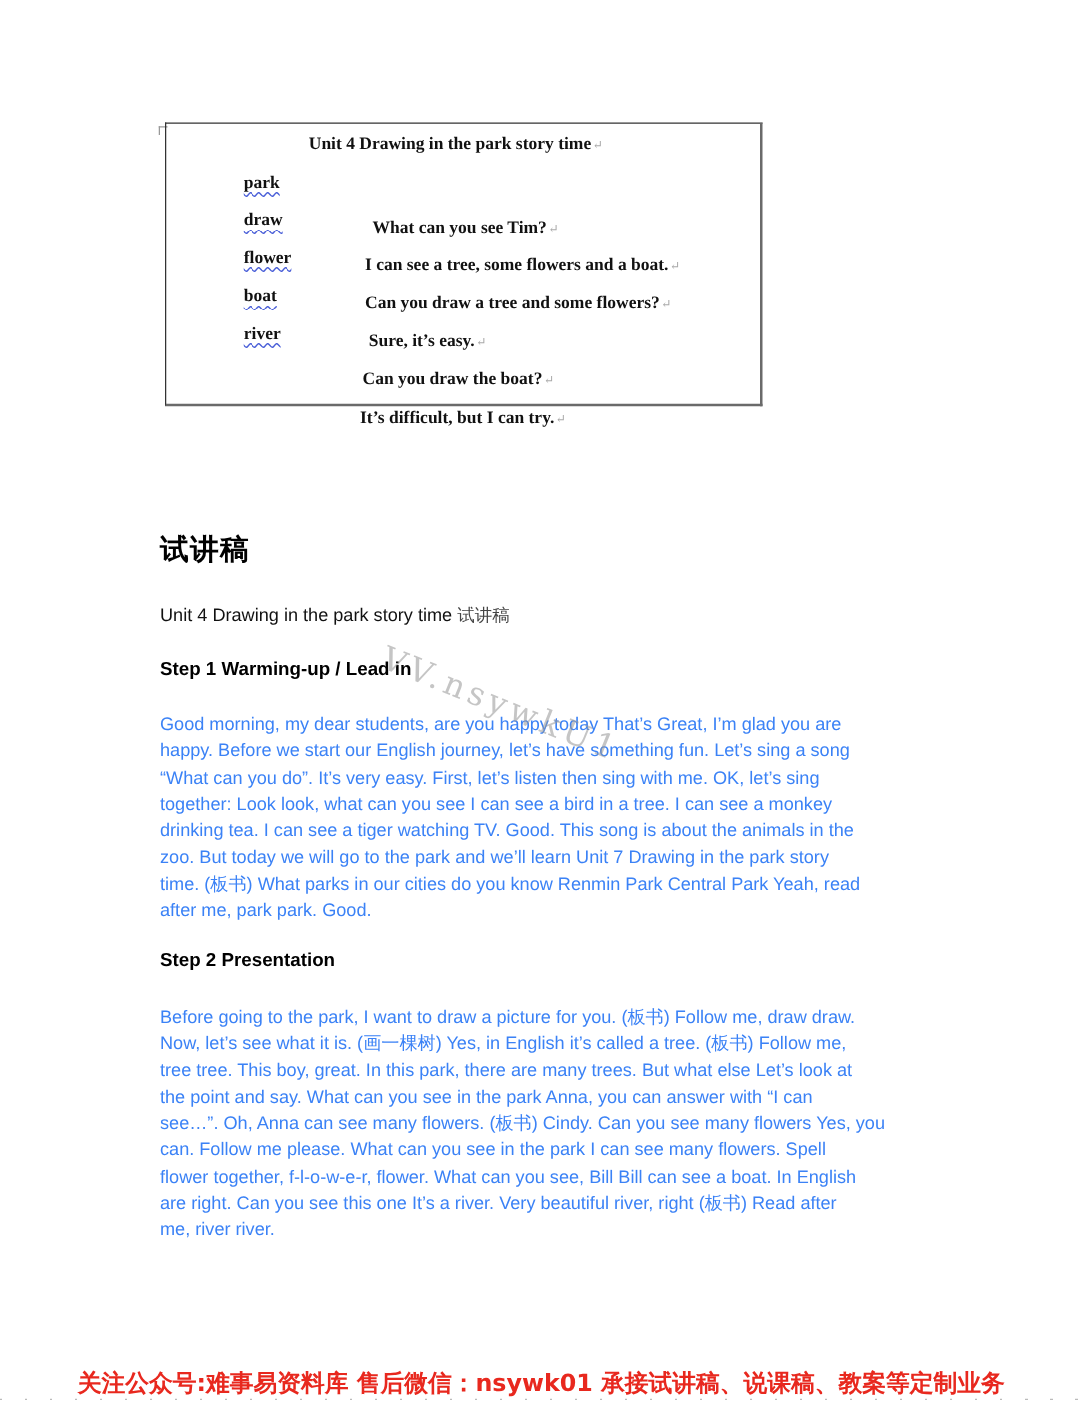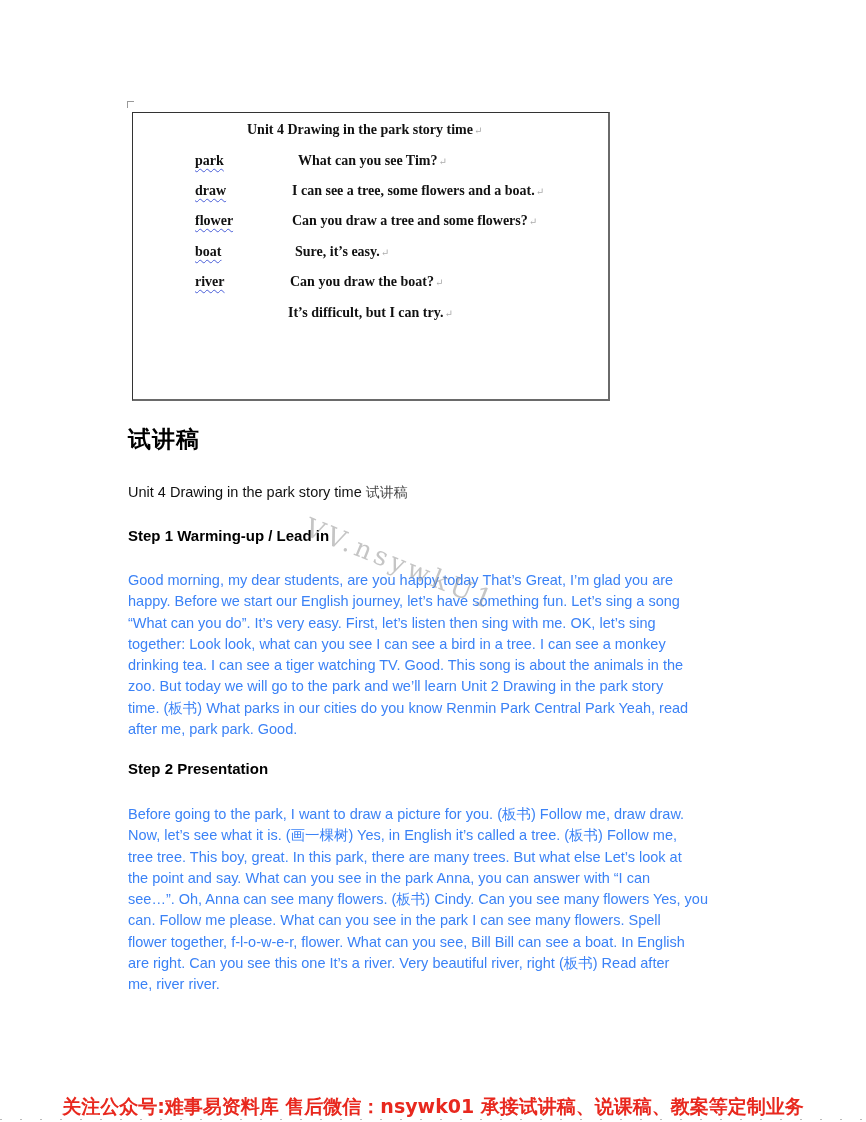--- a/index.html
+++ b/index.html
@@ -16,23 +16,23 @@
     }
     .page {
       position: absolute;
       left: 0; top: 0;
       width: 866px; height: 1122px;
     }
     
     .story-box {
       position: absolute;
       left: 132px;
-      top: 112px;
+      top: 98px;
       width: 478px;
-      height: 289px;
+      height: 227px;
       border: 1px solid #333;
       border-right: 2px solid #6a6a6a;
       border-bottom: 2px solid #6a6a6a;
       box-sizing: border-box;
       font-family: "Liberation Serif", "DejaVu Serif", serif;
       font-weight: bold;
       font-size: 14px;
       color: #111;
     }
     .corner-mark {
@@ -60,20 +60,21 @@
       position: absolute;
       left: 62px;
       white-space: nowrap;
       text-decoration: underline wavy #4a5fd8;
       text-decoration-thickness: 1px;
       text-underline-offset: 3px;
     }
     .line {
       position: absolute;
       white-space: nowrap;
+      margin-top: 36px;
     }
     
     .h1 {
       position: absolute;
       left: 128px;
       top: 424px;
       font-family: "DejaVu Sans", sans-serif;
       font-weight: bold;
       font-size: 23px;
       color: #000;
@@ -187,21 +188,21 @@
   </div>
 
   <div class="step-heading" style="top:527px;">Step 1 Warming-up / Lead in</div>
 
   <div class="paragraph" style="top:570px;">
     <span class="pl">Good morning, my dear students, are you happy today That’s Great, I’m glad you are</span>
     <span class="pl">happy. Before we start our English journey, let’s have something fun. Let’s sing a song</span>
     <span class="pl">“What can you do”. It’s very easy. First, let’s listen then sing with me. OK, let’s sing</span>
     <span class="pl">together: Look look, what can you see I can see a bird in a tree. I can see a monkey</span>
     <span class="pl">drinking tea. I can see a tiger watching TV. Good. This song is about the animals in the</span>
-    <span class="pl">zoo. But today we will go to the park and we’ll learn Unit 2 Drawing in the park story</span>
+    <span class="pl">zoo. But today we will go to the park and we’ll learn Unit 7 Drawing in the park story</span>
     <span class="pl">time. (板书) What parks in our cities do you know Renmin Park Central Park Yeah, read</span>
     <span class="pl">after me, park park. Good.</span>
   </div>
 
   <div class="step-heading" style="top:760px;">Step 2 Presentation</div>
 
   <div class="paragraph" style="top:804px;">
     <span class="pl">Before going to the park, I want to draw a picture for you. (板书) Follow me, draw draw.</span>
     <span class="pl">Now, let’s see what it is. (画一棵树) Yes, in English it’s called a tree. (板书) Follow me,</span>
     <span class="pl">tree tree. This boy, great. In this park, there are many trees. But what else Let’s look at</span>

